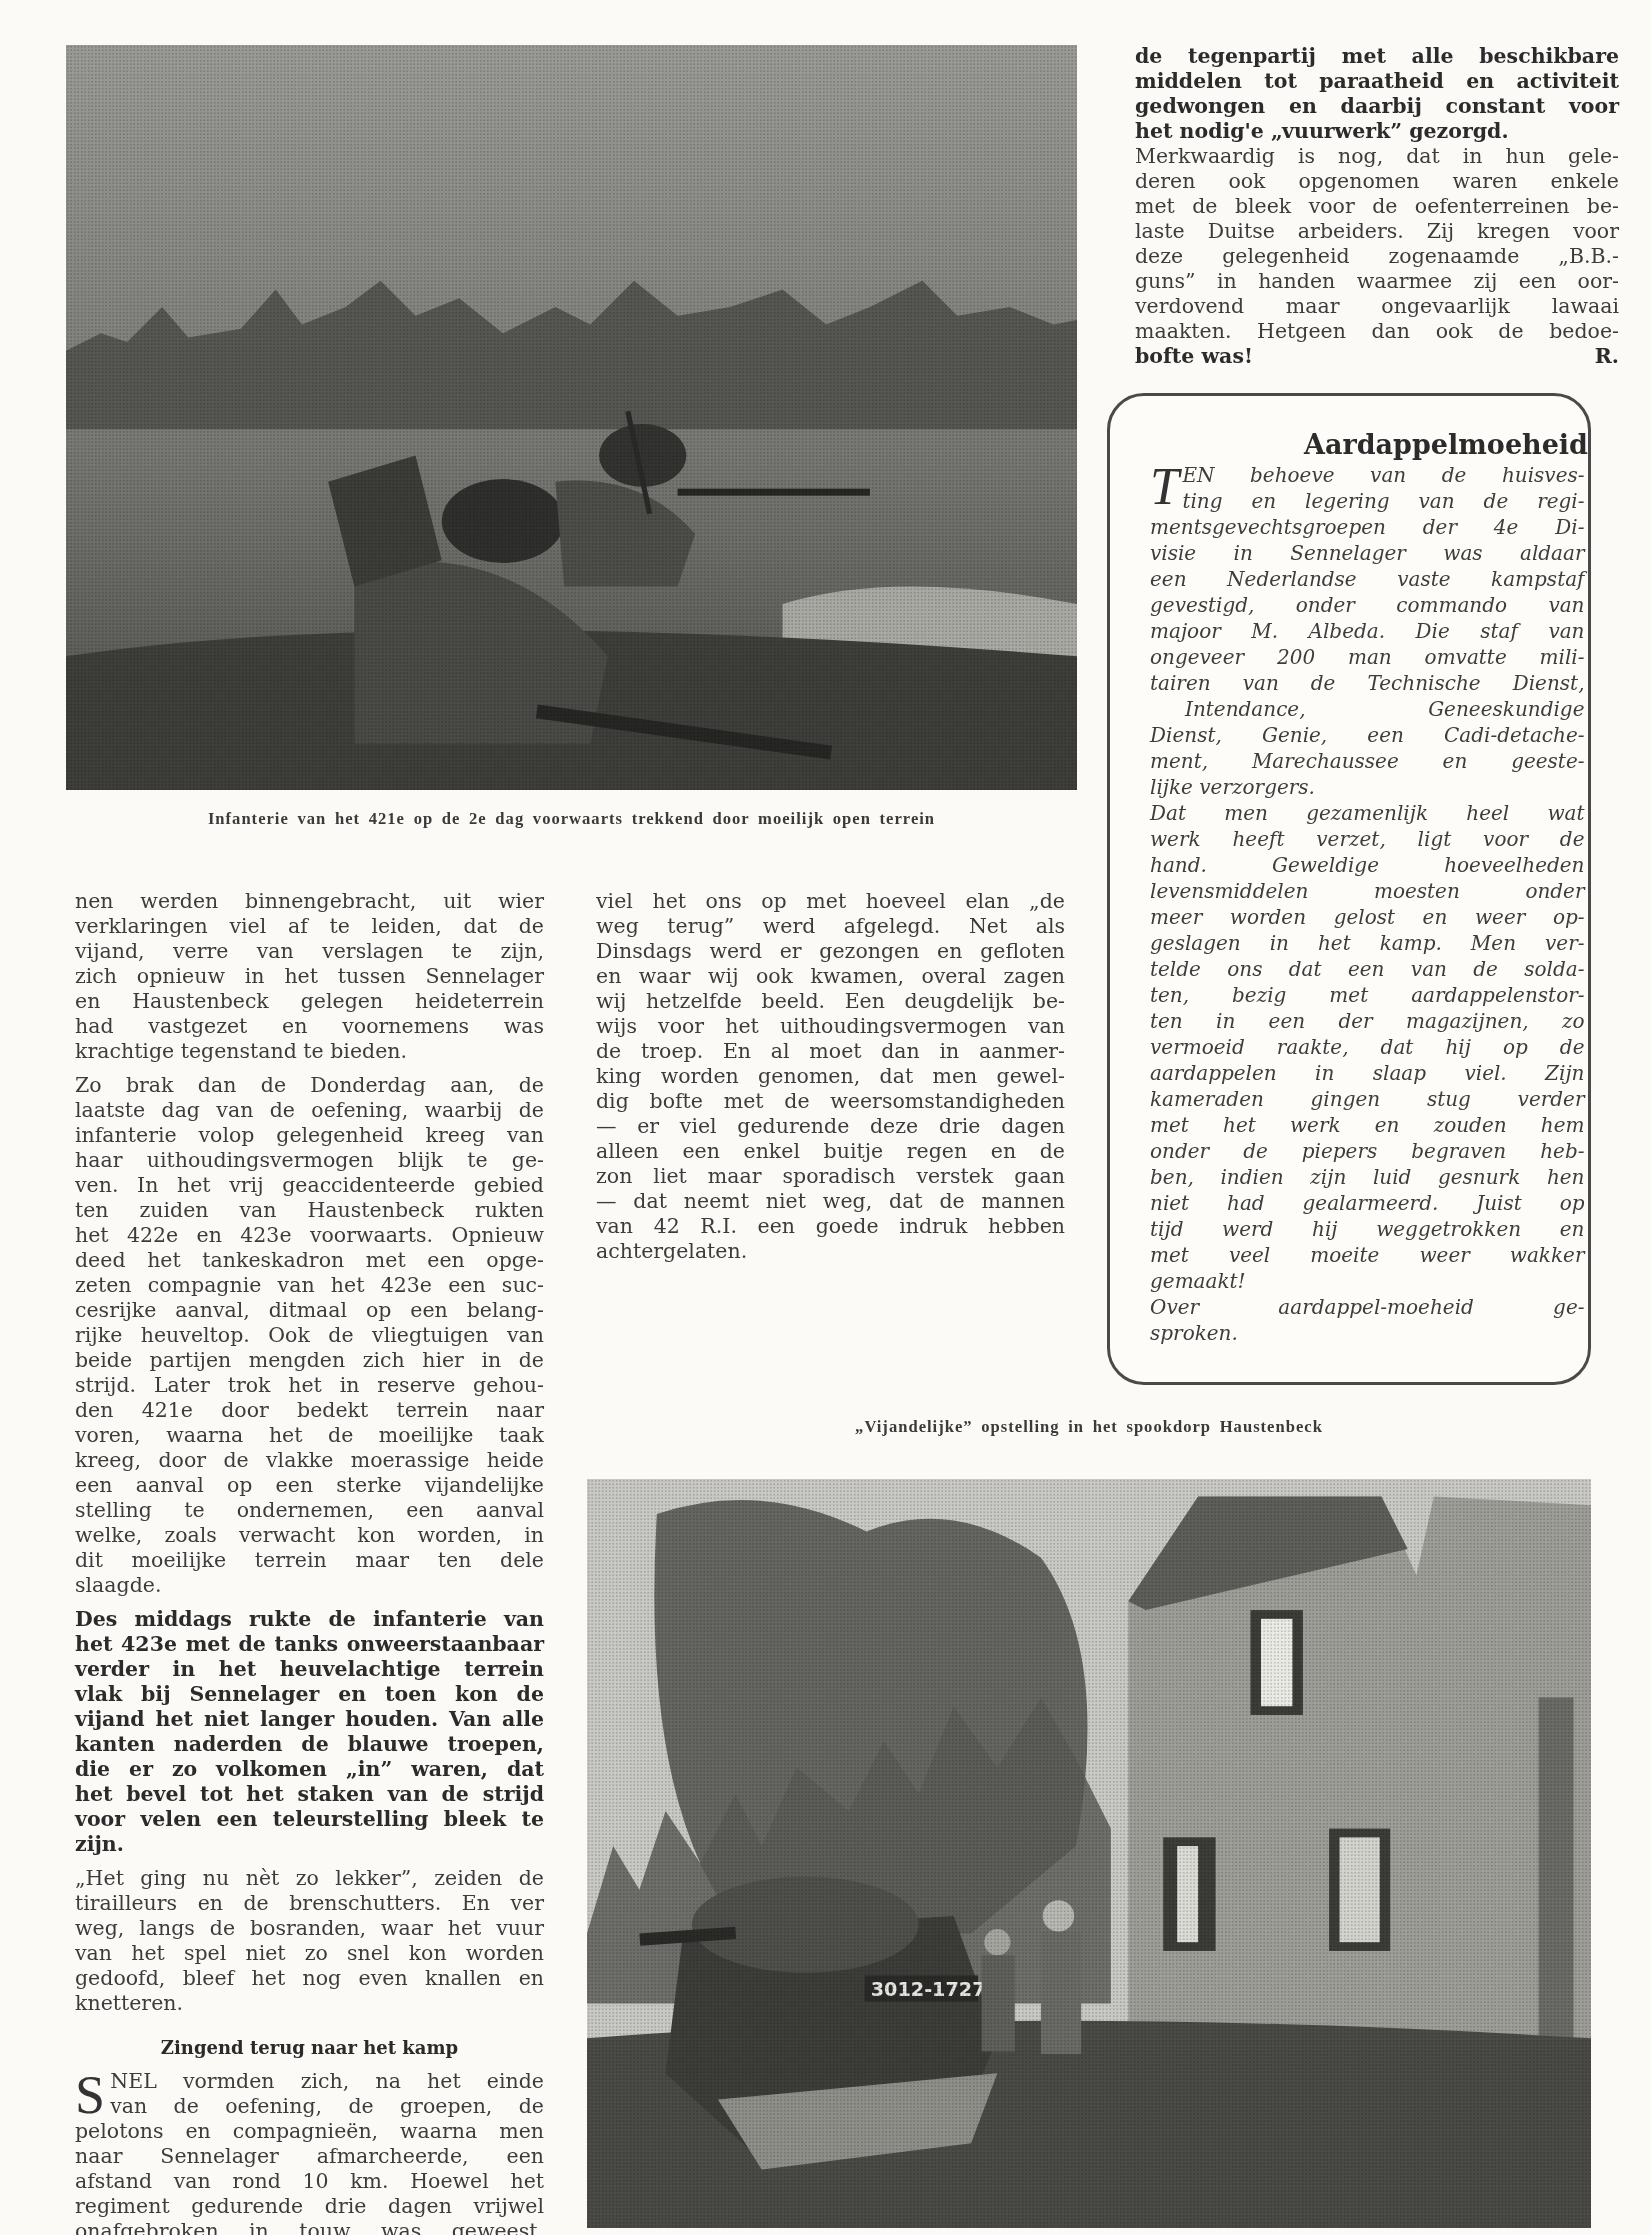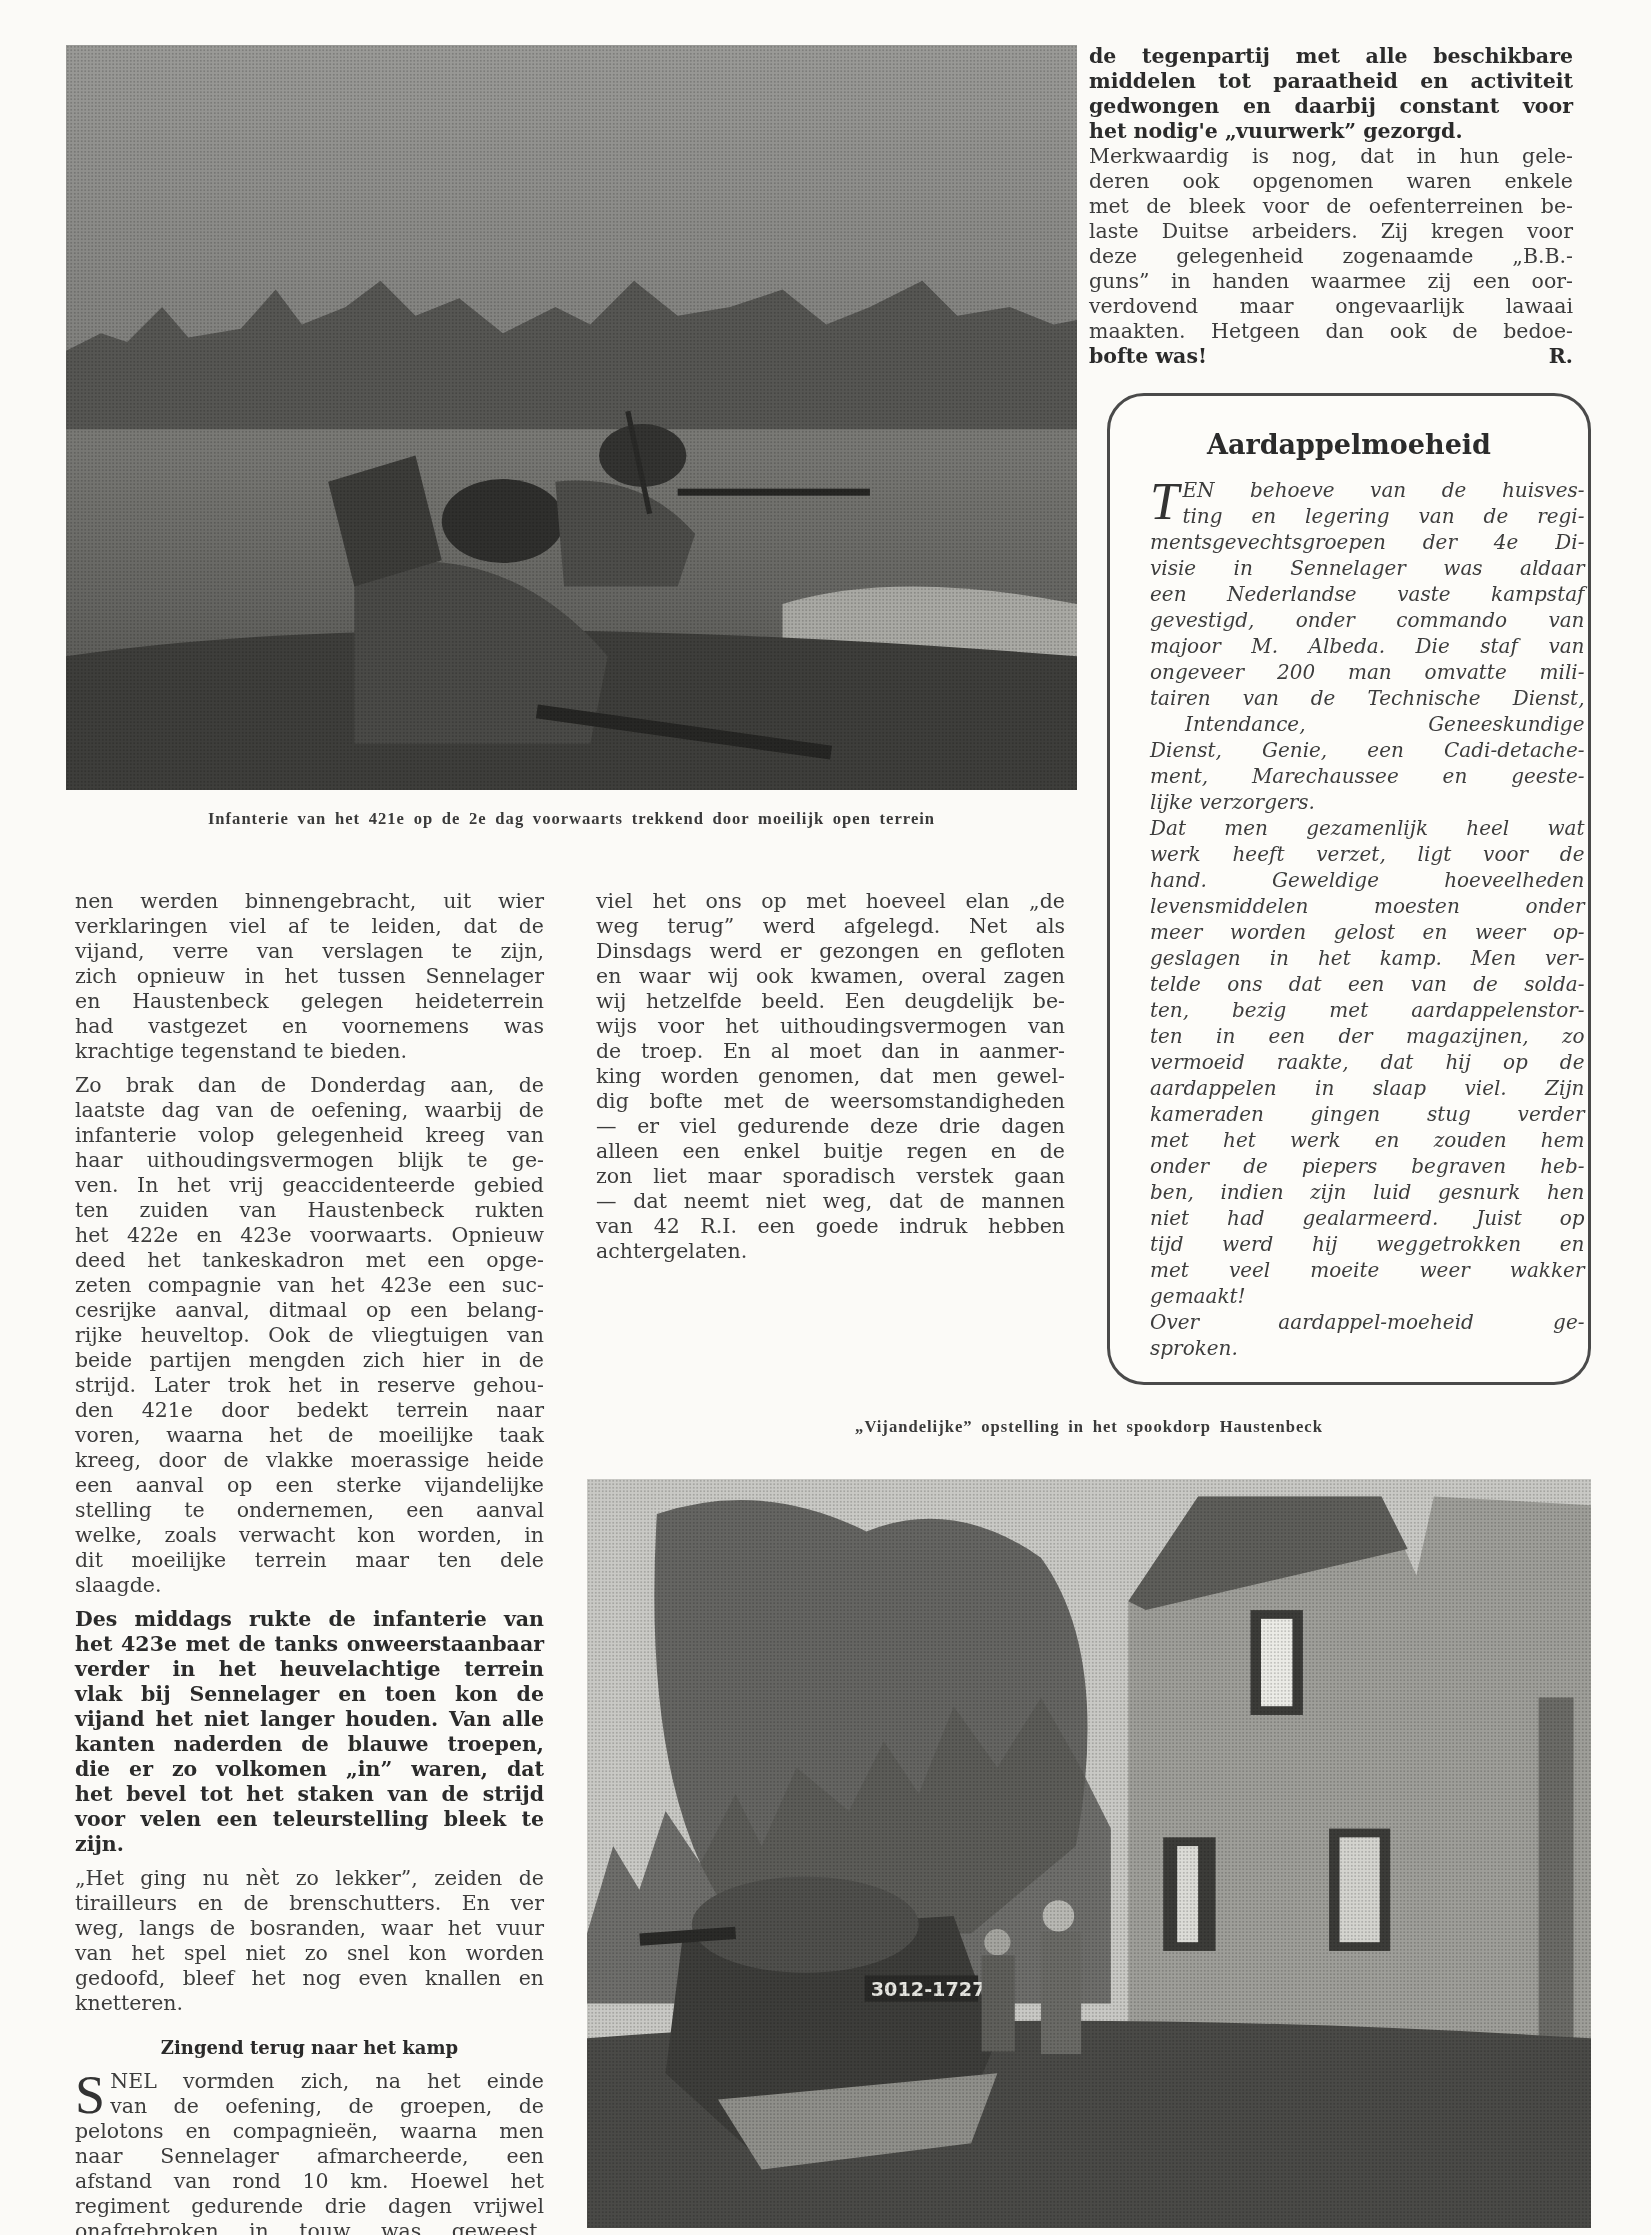--- a/index.html
+++ b/index.html
@@ -47,21 +47,21 @@
     margin: 3.5px 5.2px 0 0; font-family: "Liberation Serif", serif; color: #333;
   }
 
   
   .box {
     border: 3.5px solid #4a4a4a; border-radius: 37px;
     background: #fdfcf9; box-sizing: border-box;
   }
   .box-title {
     font-family: "DejaVu Serif", serif; font-weight: bold; font-size: 27px;
-    text-align: center; color: #2b2b2b; margin: 33px 0 17px 0;
+    text-align: right; color: #2b2b2b; margin: 33px 0 2px 0;
   }
   .box-body {
     font-family: "DejaVu Serif", serif; font-style: italic; font-size: 20px;
     line-height: 26px; color: #3d3d3d; padding: 0 3.5px 0 40px;
   }
   .box-body .dropcap-i {
     float: left; font-size: 52px; line-height: 42px; margin: 3.5px 3.5px 0 0;
     font-family: "Liberation Serif", serif; font-style: italic; color: #333;
   }
   .indent { padding-left: 35px; }
@@ -102,21 +102,21 @@
     <ellipse cx="660" cy="470" rx="50" ry="36" fill="#333331"></ellipse>
     <path d="M560 500 Q660 490 720 560 L700 620 L570 620 Z" fill="#4d4d4a"></path>
 
     <rect x="700" y="508" width="220" height="8" fill="#262624"></rect>
     <rect x="640" y="420" width="6" height="120" transform="rotate(-12 640 420)" fill="#2a2a28"></rect>
   </svg>
 </div>
 
 <div class="abs caption" style="left:66px; top:809px; width:1011px;">Infanterie van het 421e op de 2e dag voorwaarts trekkend door moeilijk open terrein</div>
 
-<div class="abs col" style="left:1089px; top:44px; width:484px;">
+<div class="abs col" style="left:1135px; top:44px; width:484px;">
   <span class="line b">de tegenpartij met alle beschikbare</span>
   <span class="line b">middelen tot paraatheid en activiteit</span>
   <span class="line b">gedwongen en daarbij constant voor</span>
   <span class="line b end">het nodig'e „vuurwerk” gezorgd.</span>
   <span class="line">Merkwaardig is nog, dat in hun gele-</span>
   <span class="line">deren ook opgenomen waren enkele</span>
   <span class="line">met de bleek voor de oefenterreinen be-</span>
   <span class="line">laste Duitse arbeiders. Zij kregen voor</span>
   <span class="line">deze gelegenheid zogenaamde „B.B.-</span>
   <span class="line">guns” in handen waarmee zij een oor-</span>

